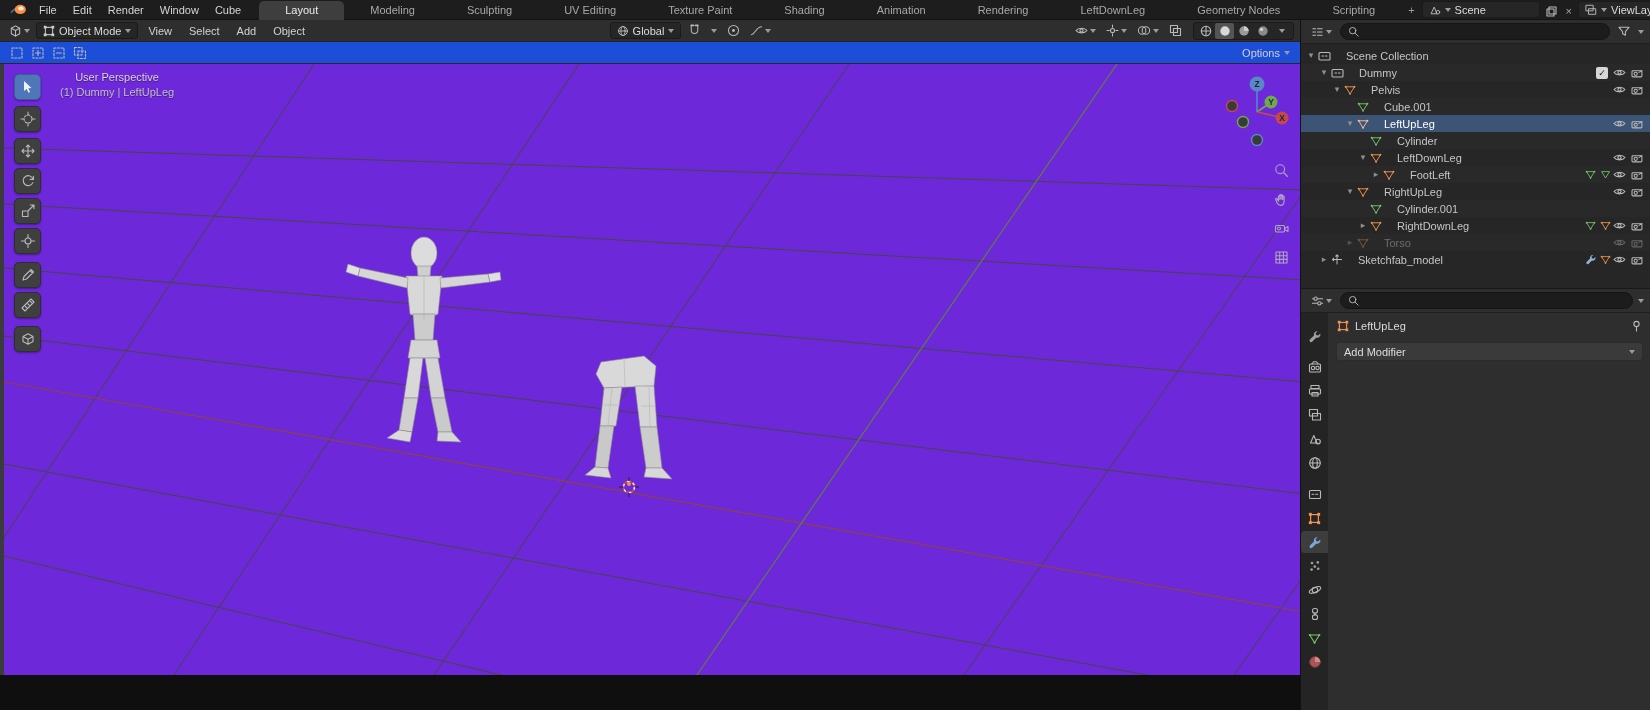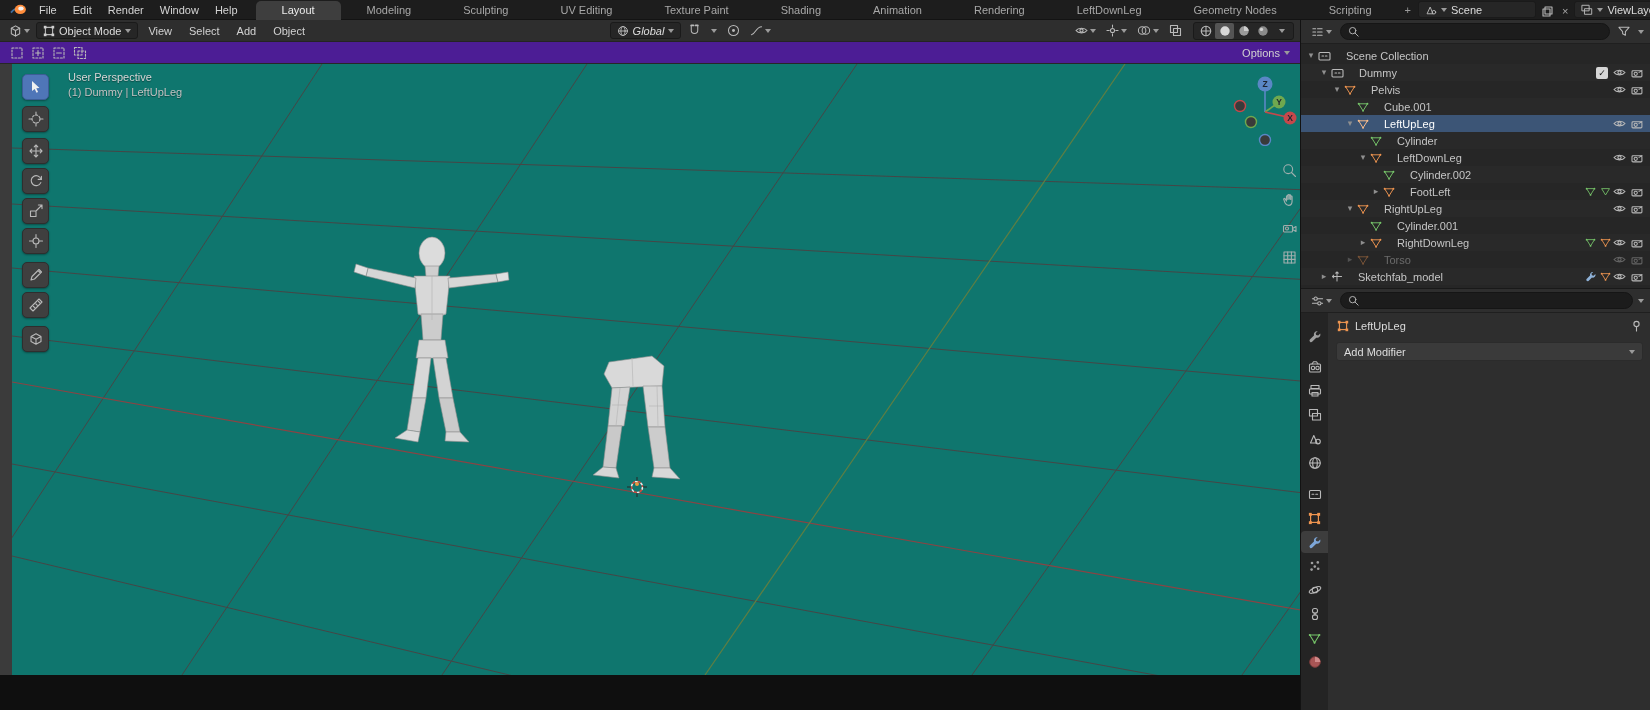--- a/index.html
+++ b/index.html
@@ -26,30 +26,30 @@
   .pill { display:inline-flex; align-items:center; gap:4px; background:#262626; border:1px solid #1a1a1a; border-radius:3px; padding:1px 6px; height:17px; color:#dcdcdc; white-space:nowrap; }
   .wpill { min-width:118px; }
   .ibtn { display:inline-flex; align-items:center; justify-content:center; padding:1px 3px; gap:2px; border-radius:2px; color:#b5b5b5; }
   .xbtn { font-size:11px; color:#a8a8a8; }
 
   
   .vp { position:absolute; left:0; top:20px; width:1300px; height:655px; background:#3b3b3b; }
   .vp-header { height:22px; background:#2e2e2e; border-bottom:1px solid #242424; display:flex; align-items:center; padding:0 6px; gap:3px; }
   .edbtn { display:inline-flex; align-items:center; gap:2px; padding:1px 3px; }
   .menu2 { padding:0 7px; color:#d2d2d2; }
-  .vph-center { display:flex; align-items:center; gap:4px; margin:0 auto;font-style:italic; }
+  .vph-center { display:flex; align-items:center; gap:4px; margin:0 auto; }
   .vph-right { display:flex; align-items:center; gap:4px; }
   .shadegrp { display:flex; align-items:center; background:#262626; border:1px solid #1a1a1a; border-radius:3px; height:18px; padding:0 2px; margin-left:4px; }
   .shbtn { display:flex; align-items:center; justify-content:center; width:19px; height:16px; border-radius:2px; }
   .shbtn.active { background:#545454; }
-  .vp-toolsrow { height:22px; background:#4c1d95; border-bottom:1px solid #272727; display:flex; align-items:center; padding:0 10px; gap:7px; }
+  .vp-toolsrow { height:22px; background:#1d4ed8; border-bottom:1px solid #272727; display:flex; align-items:center; padding:0 10px; gap:7px; }
   .tsbtn { display:flex; align-items:center; }
   .optlbl { margin-left:auto; display:flex; align-items:center; gap:4px; color:#d0d0d0; }
 
-  .vp-canvas { position:absolute; left:12px; top:44px; width:1300px; height:611px; overflow:hidden; background:#0f766e; }
+  .vp-canvas { position:absolute; left:4px; top:44px; width:1300px; height:611px; overflow:hidden; background:#6d28d9;text-align:center; }
   .scene { position:absolute; left:0; top:0; }
   .vp-text { position:absolute; left:56px; top:6px; line-height:15px; color:#d6d6d6; text-shadow:0 1px 1px rgba(0,0,0,.4); }
   .vp-text div + div { color:#c2c2c2; }
 
   .vp-tools { position:absolute; left:10px; top:10px; display:flex; flex-direction:column; }
   .tbtn { width:27px; height:26px; background:#3f3f3f; border:1px solid #2e2e2e; border-radius:5px; display:flex; align-items:center; justify-content:center; box-shadow:0 1px 2px rgba(0,0,0,.35); }
   .tbtn.active { background:#4f76b8; border-color:#3c5d96; }
   .mt6{margin-top:6px} .mt4{margin-top:4px} .mt8{margin-top:8px}
 
   .gizmo { position:absolute; right:9px; top:6px; }
@@ -125,21 +125,21 @@
       <path d="M1 9.6C3.4 6.6 6 5 9 4.6" stroke="#3f6ea0" stroke-width="1.8" fill="none"></path>
       <ellipse cx="10.3" cy="6.4" rx="5.6" ry="4.6" fill="#ff8d3c"></ellipse>
       <ellipse cx="11" cy="5.5" rx="2.7" ry="2.1" fill="#f2f2f2"></ellipse>
     </svg>
   </span>
   <nav class="menus">
     <span class="menu">File</span>
     <span class="menu">Edit</span>
     <span class="menu">Render</span>
     <span class="menu">Window</span>
-    <span class="menu">Help</span>
+    <span class="menu">Cube</span>
   </nav>
   <div class="tabs">
     <span class="tab active">Layout</span>
     <span class="tab">Modeling</span>
     <span class="tab">Sculpting</span>
     <span class="tab">UV Editing</span>
     <span class="tab">Texture Paint</span>
     <span class="tab">Shading</span>
     <span class="tab">Animation</span>
     <span class="tab">Rendering</span>
@@ -615,29 +615,20 @@
             </svg>
           </span>
         <span class="rowic">
             <svg class="ic" width="12" height="10" viewBox="0 0 12.5 10.5">
               <use href="#sym-cam"></use>
             </svg>
           </span>
       </div>
       <div class="row" style="--lv:5">
         <span class="ind"></span>
-          <span class="tw"></span>
-        <svg class="oi" width="12" height="10" viewBox="0 0 12.5 10.5">
-            <use href="#sym-tri" stroke="#77c66a" fill="#77c66a" stroke-width="1"></use>
-          </svg>
-        <span class="lbl">Cylinder.002</span>
-          <span class="flex1"></span>
-      </div>
-      <div class="row" style="--lv:5">
-        <span class="ind"></span>
           <span class="tw">▸</span>
         <svg class="oi" width="12" height="10" viewBox="0 0 12.5 10.5">
             <use href="#sym-tri" stroke="#ef9550" fill="#ef9550" stroke-width="1"></use>
           </svg>
         <span class="lbl">FootLeft</span>
           <span class="flex1"></span>
         <span class="extra">
             <svg width="11" height="9" viewBox="0 0 12.5 10.5">
               <use href="#sym-tri" stroke="#77c66a" fill="#77c66a" stroke-width="1"></use>
             </svg>

